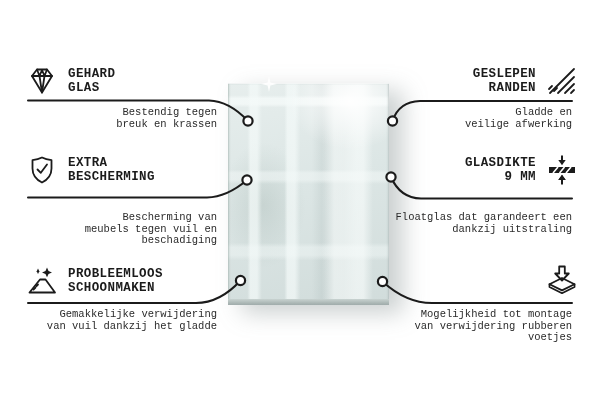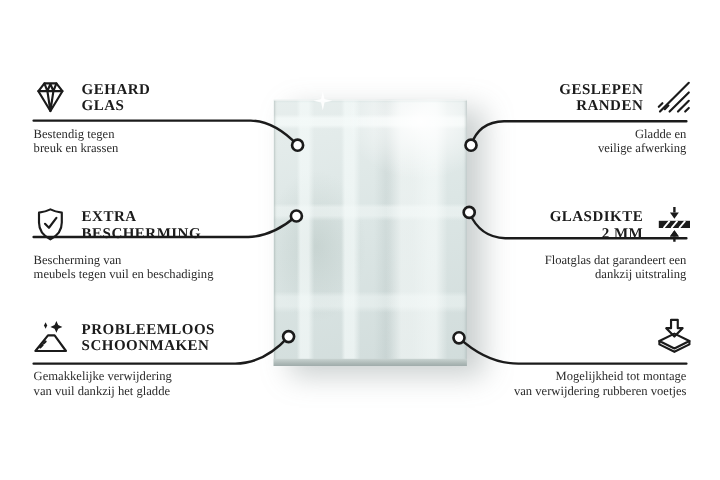--- a/index.html
+++ b/index.html
@@ -1,18 +1,18 @@
 <!DOCTYPE html>
 <html><head>
 <meta charset="utf-8">
 <style>
   html,body{margin:0;padding:0;background:#ffffff;}
   .stage{
     position:relative;width:600px;height:400px;background:#ffffff;overflow:hidden;
-    font-family:Liberation Serif, serif;color:#1b1b1b;
+    font-family:Liberation Mono, monospace;color:#1b1b1b;
   }
   
   .glass{
     position:absolute;left:228px;top:83px;width:161px;height:222px;z-index:1;
     background:
       radial-gradient(95px 75px at 76% 8%, rgba(255,255,255,0.95) 0%, rgba(255,255,255,0) 65%),
       linear-gradient(90deg, rgba(255,255,255,0) 0 12%, rgba(244,250,249,0.70) 14% 18%, rgba(255,255,255,0) 21% 35%, rgba(244,250,249,0.70) 37% 41.5%, rgba(255,255,255,0) 45% 58%, rgba(248,252,251,0.65) 66% 84%, rgba(255,255,255,0) 90%),
       linear-gradient(180deg, rgba(255,255,255,0) 0 5.5%, rgba(246,251,250,0.75) 7% 9.5%, rgba(255,255,255,0) 11% 39%, rgba(240,246,245,0.60) 40.5% 43.5%, rgba(255,255,255,0) 45.5% 72%, rgba(238,245,244,0.55) 74% 77.5%, rgba(255,255,255,0) 80%),
       linear-gradient(90deg, rgba(165,180,179,0) 52%, rgba(165,180,179,0.28) 60% 72%, rgba(165,180,179,0) 80%),
       radial-gradient(60px 90px at 22% 55%, rgba(150,168,162,0.28), rgba(150,168,162,0) 70%),
@@ -38,27 +38,27 @@
   .callout .icon{flex:0 0 auto;width:34px;height:34px;display:flex;align-items:center;justify-content:center;}
   .callout .icon svg{display:block;}
   .callout .title{
     flex:1;margin:0;font-size:12.5px;line-height:14.5px;font-weight:bold;
     letter-spacing:0.4px;white-space:pre-line;
   }
   .callout .desc{
     margin:9px 0 0;font-size:10.5px;line-height:11.5px;color:#2b2b2b;white-space:pre-line;
   }
   .callout.left{left:25px;}
-  .callout.left .desc{padding-left:3px;}
+  .callout.left .desc{padding-left:3px;text-align:right;}
   .callout.right{right:21px;text-align:right;}
   .callout.right .head{flex-direction:row-reverse;}
   .callout.right .desc{padding-right:7px;}
   .row1{top:64px;}
-  .row2{top:170px;}
-  .row2 .desc{margin-top:8px;}
+  .row2{top:153px;}
+  .row2 .desc{margin-top:25px;}
   .row3{top:264px;}
   .row3 .desc{margin-top:11px;}
   .ic{stroke:#1b1b1b;fill:none;stroke-width:1.8;stroke-linejoin:round;stroke-linecap:round;}
   .ic-fill{fill:#1b1b1b;stroke:none;}
   .ic-white{stroke:#ffffff;stroke-width:1.6;fill:none;}
 </style>
 </head>
 <body>
 
 <div class="stage">
@@ -159,21 +159,21 @@
           <rect class="ic-fill" x="3" y="13" width="26" height="6"></rect>
           <path class="ic-white" d="M7 19 L12 13 M13.5 19 L18.5 13 M20 19 L25 13"></path>
           <path class="ic-fill" d="M15 1.5 h2 V6 h-2 Z"></path>
           <path class="ic-fill" d="M12.3 6 h7.4 L16 11.2 Z"></path>
           <path class="ic-fill" d="M15 26 h2 V30.5 h-2 Z"></path>
           <path class="ic-fill" d="M12.3 26 h7.4 L16 20.8 Z" transform="translate(0,0) scale(1,1)"></path>
           <path class="ic-fill" d="M12.3 26 L19.7 26 L16 20.8 Z"></path>
         </svg>
       </span>
       <h3 class="title">GLASDIKTE
-2 MM</h3>
+9 MM</h3>
     </div>
     <p class="desc">Floatglas dat garandeert een
 dankzij uitstraling</p>
   </div>
 
   <div class="callout right row3">
     <div class="head">
       <span class="icon">
         <svg width="34" height="34" viewBox="0 0 34 34">
           <path class="ic" d="M14.2 2.5 H19.8 V9.5 H23.8 L17 16.5 L10.2 9.5 H14.2 Z"></path>

